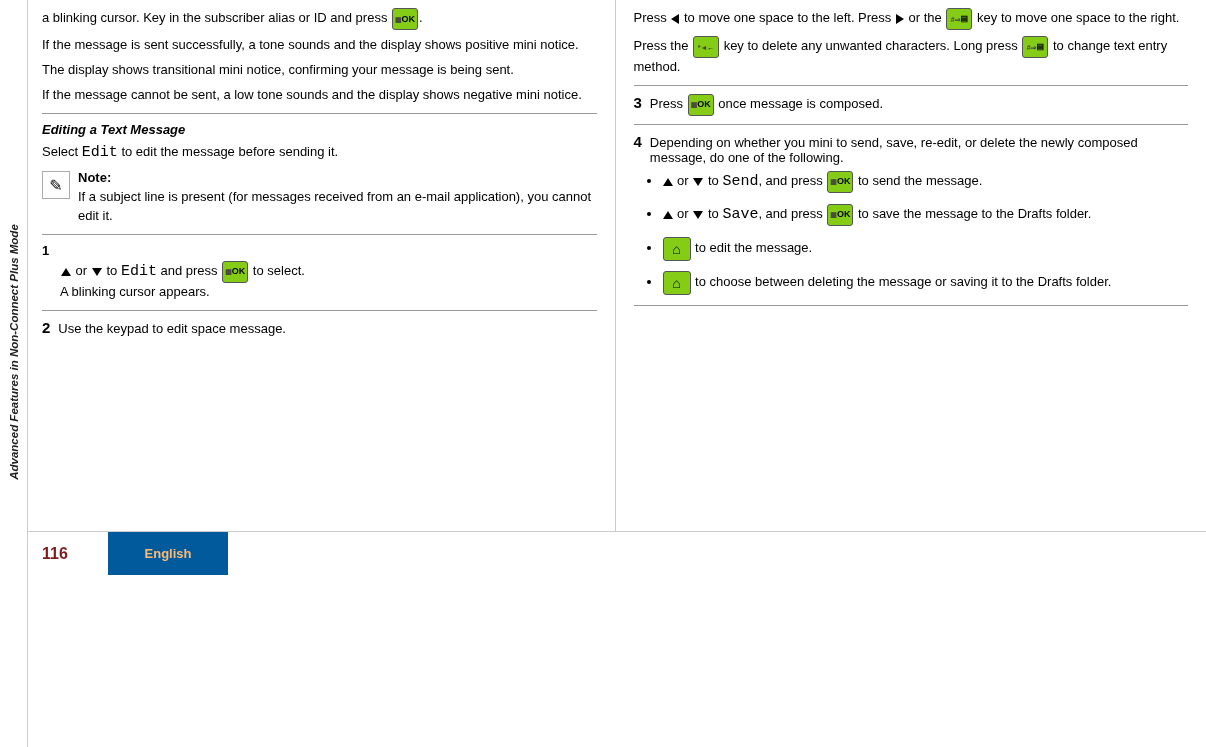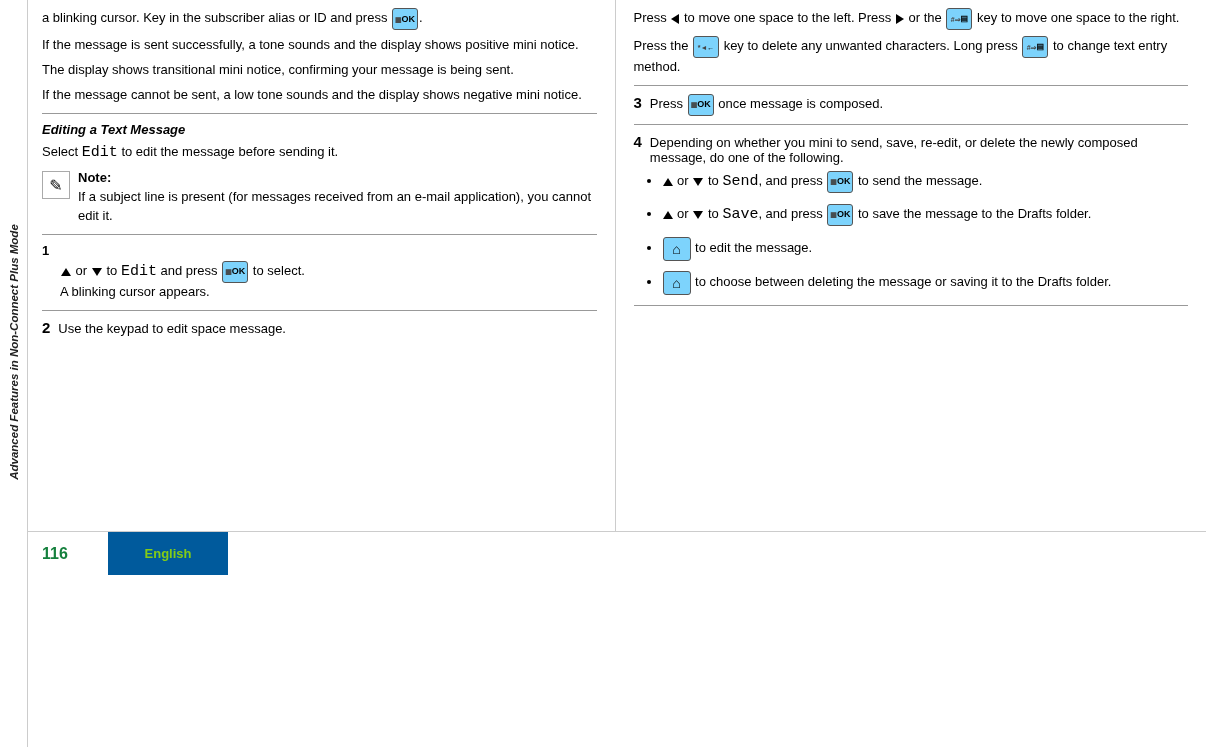--- a/index.html
+++ b/index.html
@@ -72,26 +72,26 @@
     }
 
     .page-number {
       width: 80px;
       display: flex;
       align-items: center;
       justify-content: flex-start;
       padding-left: 14px;
       font-size: 16px;
       font-weight: bold;
-      color: #15803d;
+      color: #7f1d1d;
     }
 
     .language-tab {
       background: #005a9c;
-      color: #84cc16;
+      color: #fdba74;
       padding: 0 20px;
       display: flex;
       align-items: center;
       justify-content: center;
       font-size: 13px;
       font-weight: bold;
       min-width: 120px;
     }
 
     
@@ -169,21 +169,21 @@
       align-items: center;
       justify-content: center;
       width: 26px;
       height: 22px;
       border: 1.5px solid #555;
       border-radius: 3px;
       font-size: 9px;
       font-weight: bold;
       vertical-align: middle;
       line-height: 1;
-      background: #7dd3fc;
+      background: #84cc16;
       margin: 0 1px;
     }
 
     .btn-icon .top-row {
       font-size: 7px;
       display: block;
       text-align: center;
       line-height: 1;
       color: #444;
     }

